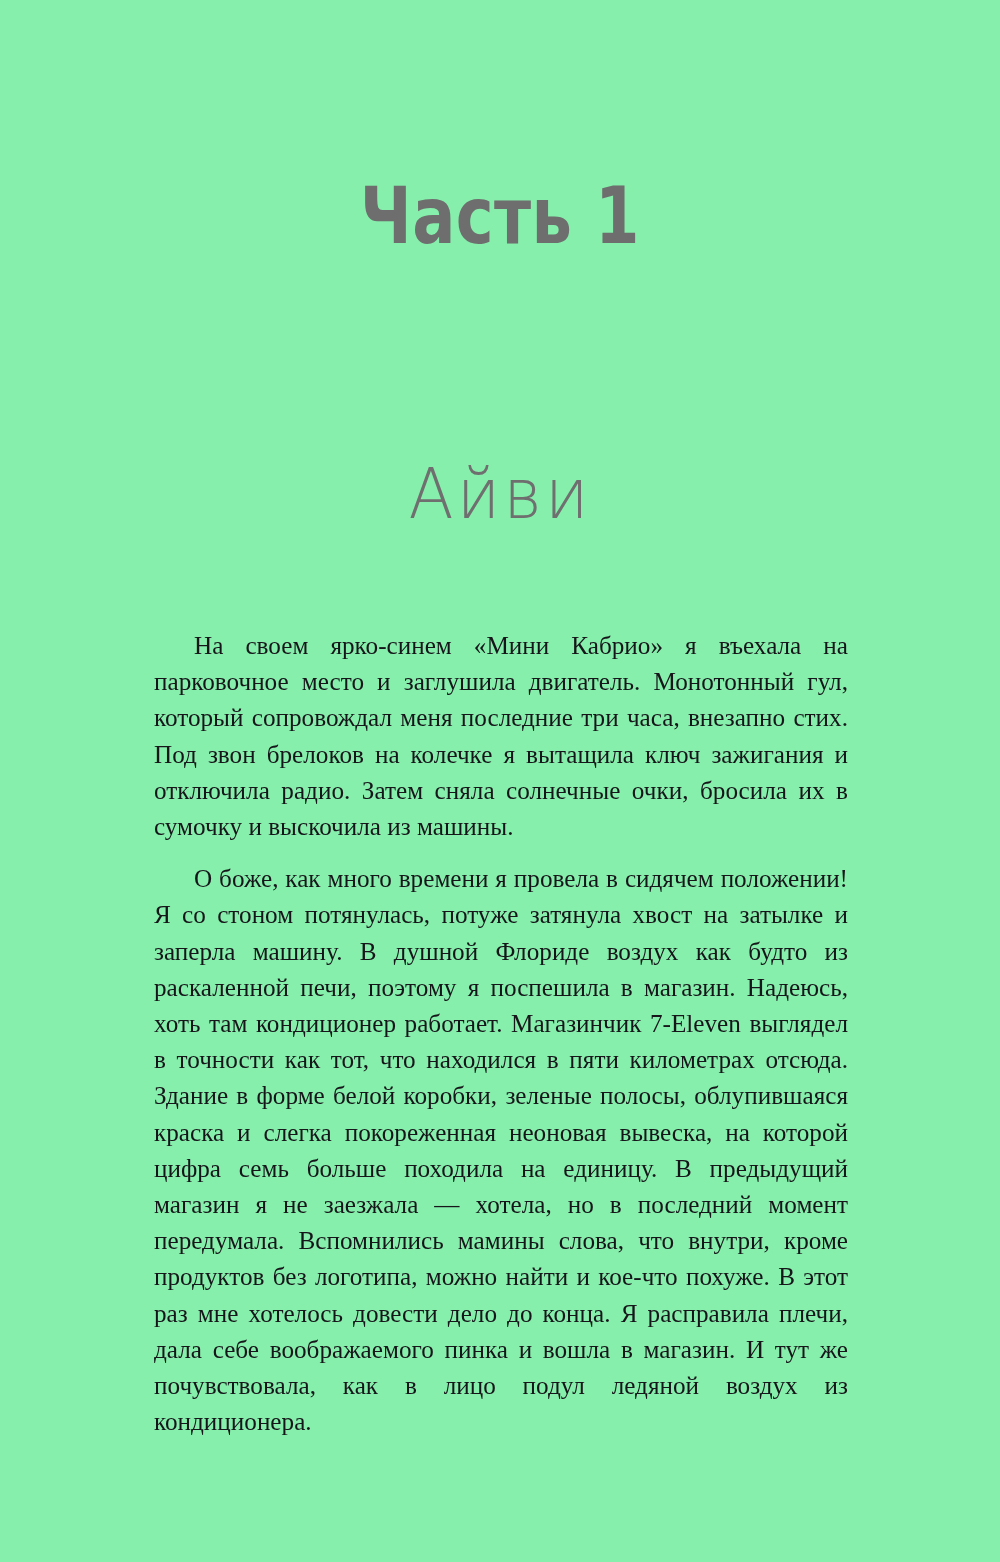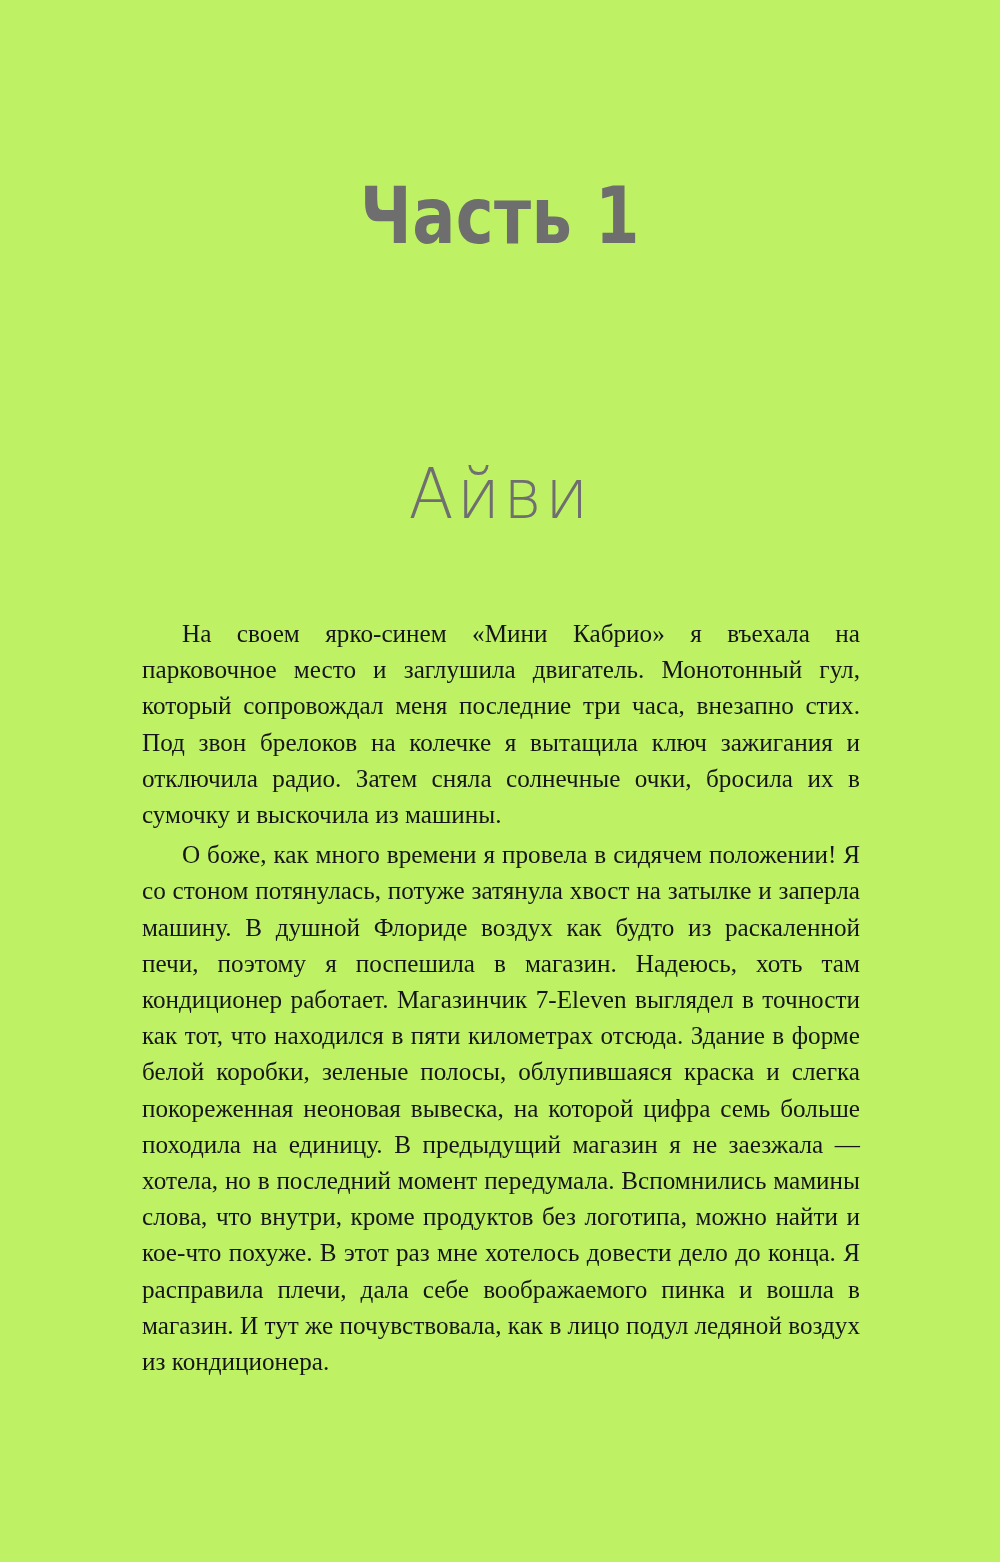--- a/index.html
+++ b/index.html
@@ -6,21 +6,21 @@
   html, body {
     margin: 0;
     padding: 0;
     background: #ffffff;
   }
 
   .page {
     position: relative;
     width: 1000px;
     height: 1562px;
-    background: #bef264;
+    background: #86efac;
     overflow: hidden;
     box-sizing: border-box;
   }
 
   
   .part-title {
     position: absolute;
     top: 176px;
     left: 0;
     width: 1000px;
@@ -64,21 +64,21 @@
     font-size: 25.2px;
     line-height: 36.2px;
     color: #16161a;
     text-align: justify;
     text-justify: inter-word;
     -webkit-hyphens: none;
     hyphens: none;
   }
 
   .body-text p {
-    margin: 4px;
+    margin: 16px;
     text-indent: 40px;
   }
 </style>
 </head>
 <body>
 
 <div class="page">
 
   <div class="part-title">Часть 1</div>
 

